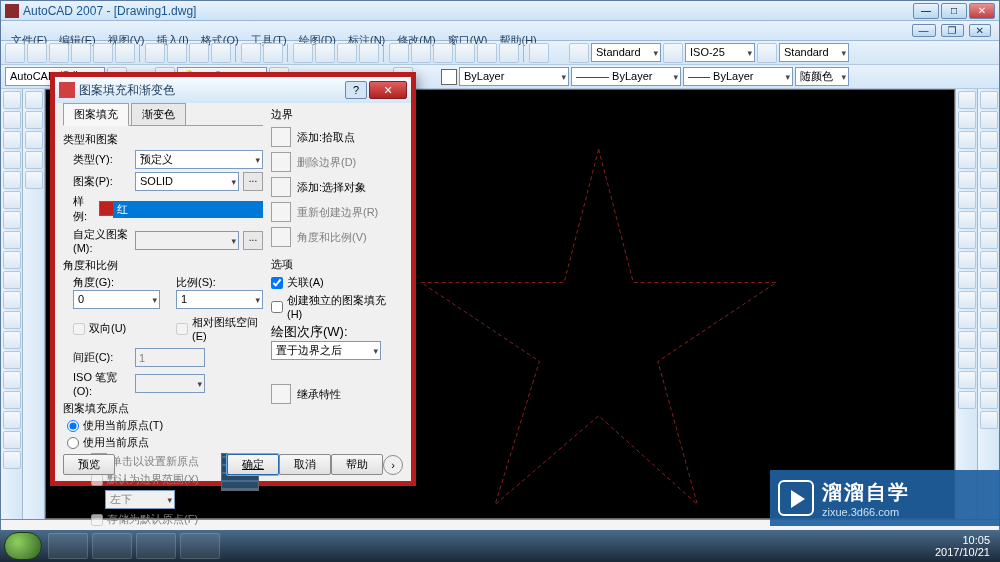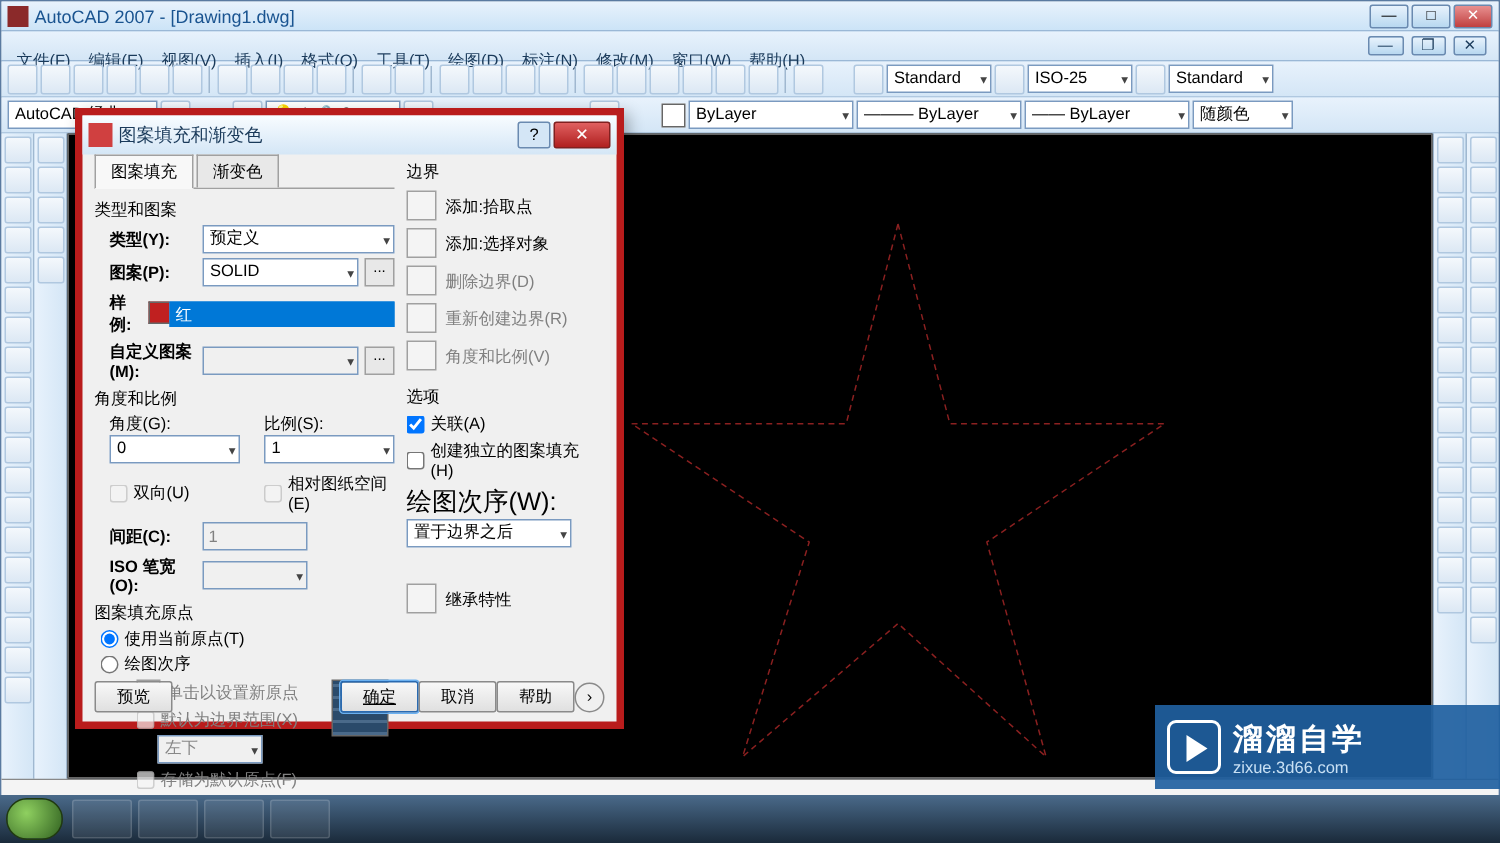--- a/index.html
+++ b/index.html
@@ -45,21 +45,21 @@
   .dlg-body { padding: 0 8px; display: flex; gap: 8px; height: 352px; }
   .dlg-left { width: 200px; }
   .dlg-right { width: 130px; }
   
   .tabs { display: flex; border-bottom: 1px solid #a0a0a0; margin-bottom: 6px; }
   .tab { padding: 3px 10px; background: #e8e8e8; border: 1px solid #a0a0a0; border-bottom: none; margin-right: 2px; font-size: 11px; }
   .tab.active { background: #f8f8f8; border-bottom: 1px solid #f8f8f8; margin-bottom: -1px; }
   
   .group-lbl { font-size: 11px; color: #000; margin: 4px 0 2px 0; }
   .form-row { display: flex; align-items: center; margin: 3px 0; gap: 4px; }
-  .form-row label { width: 68px; font-size: 11px; color: #000; padding-left: 10px; font-weight: bold; }
+  .form-row label { width: 68px; font-size: 11px; color: #000; padding-left: 10px; }
   .form-row .ctrl { flex: 1; }
   .win-input, .win-select { width: 100%; height: 19px; border: 1px solid #7a9ac0; background: #fff; padding: 0 3px; font-size: 11px; }
   .win-input.disabled, .win-select.disabled { background: #f0f0f0; color: #808080; }
   .swatch-sel { display: flex; }
   .swatch-sel .sw { width: 14px; height: 15px; background: #c02020; border: 1px solid #666; border-right: none; }
   .swatch-sel input { flex: 1; height: 17px; border: 1px solid #0078d7; background: #0078d7; color: #fff; padding: 0 3px; font-size: 11px; }
   .pick-btn { width: 20px; height: 19px; border: 1px solid #a0a0a0; background: #e8e8e8; font-size: 10px; text-align: center; }
   
   .half-cols { display: flex; gap: 16px; }
   .half-cols > div { flex: 1; }
@@ -186,21 +186,21 @@
       <span style="color:#888">💡 ❄ 🔒 </span><span>0</span>
     </div>
     <div class="tb-btn"></div>
     <div style="width:100px"></div>
     <div class="tb-btn"></div>
     <div style="width:24px"></div>
     <div class="tb-swatch"></div>
     <div class="tb-combo" style="width:110px">ByLayer</div>
     <div class="tb-combo" style="width:110px">——— <span>ByLayer</span></div>
     <div class="tb-combo" style="width:110px">—— <span>ByLayer</span></div>
-    <div class="tb-combo" style="width:67px">随颜色</div>
+    <div class="tb-combo" style="width:54px">随颜色</div>
   </div>
 
   <div class="main-area">
     <div class="left-tools">
       <div class="side-btn"></div>
       <div class="side-btn"></div>
       <div class="side-btn"></div>
       <div class="side-btn"></div>
       <div class="side-btn"></div>
       <div class="side-btn"></div>
@@ -366,21 +366,21 @@
           </div>
       </div>
 
       <div class="group-lbl">图案填充原点</div>
       <div class="radio-row">
           <input type="radio" checked="" style="">
           <span>使用当前原点(T)</span>
         </div>
       <div class="radio-row">
           <input type="radio" style="">
-          <span>绘图次序</span>
+          <span>使用当前原点</span>
         </div>
       <div class="origin-sub">
         <div class="brick-preview"></div>
         <div class="chk-row" style="color:#808080">
           <div class="pick-btn" style="width:16px;height:16px"></div>
           <span>单击以设置新原点</span>
         </div>
         <div class="chk-row" style="color:#808080">
             <input type="checkbox" disabled="" style="">
             <span>默认为边界范围(X)</span>
@@ -394,47 +394,47 @@
           </div>
       </div>
     </div>
 
     <div class="dlg-right">
       <div class="group-lbl">边界</div>
       <div class="bnd-btn">
           <div class="bic"></div>
           <div class="blbl">添加:拾取点</div>
         </div>
+      <div class="bnd-btn dis">
+          <div class="bic"></div>
+          <div class="blbl">删除边界(D)</div>
+        </div>
       <div class="bnd-btn">
           <div class="bic"></div>
           <div class="blbl">添加:选择对象</div>
-        </div>
-      <div class="bnd-btn dis">
-          <div class="bic"></div>
-          <div class="blbl">删除边界(D)</div>
         </div>
       <div class="bnd-btn dis">
           <div class="bic"></div>
           <div class="blbl">重新创建边界(R)</div>
         </div>
       <div class="bnd-btn dis">
           <div class="bic"></div>
           <div class="blbl">角度和比例(V)</div>
         </div>
 
       <div class="group-lbl" style="margin-top:10px">选项</div>
       <div class="chk-row" style="margin-left:0">
           <input type="checkbox" checked="" style="">
           <span>关联(A)</span>
         </div>
       <div class="chk-row" style="margin-left:0">
           <input type="checkbox" style="">
           <span>创建独立的图案填充(H)</span>
         </div>
-      <div style="font-size:17px;margin-top:2px">绘图次序(W):</div>
+      <div style="font-size:13px;margin-top:2px">绘图次序(W):</div>
       <div class="tb-combo" style="width:110px">置于边界之后</div>
 
       <div class="bnd-btn" style="margin-top:24px">
           <div class="bic"></div>
           <div class="blbl">继承特性</div>
         </div>
     </div>
   </div>
   <div class="dlg-buttons">
     <button class="dbtn">预览</button>
@@ -453,13 +453,26 @@
     <div class="wt2">zixue.3d66.com</div>
   </div>
 </div>
 
 <div class="taskbar">
   <div class="start-orb"></div>
   <div class="task-item"></div>
   <div class="task-item"></div>
   <div class="task-item"></div>
   <div class="task-item"></div>
+  <div class="tray">
+    <div class="tic"></div>
+    <div class="tic"></div>
+    <div class="tic"></div>
+    <div class="tic"></div>
+    <div class="tic"></div>
+    <div class="tic"></div>
+    <div class="tic"></div>
+    <div class="clock">
+      <div>10:05</div>
+      <div>2017/10/21</div>
+    </div>
+  </div>
 </div>
 
 </body></html>

